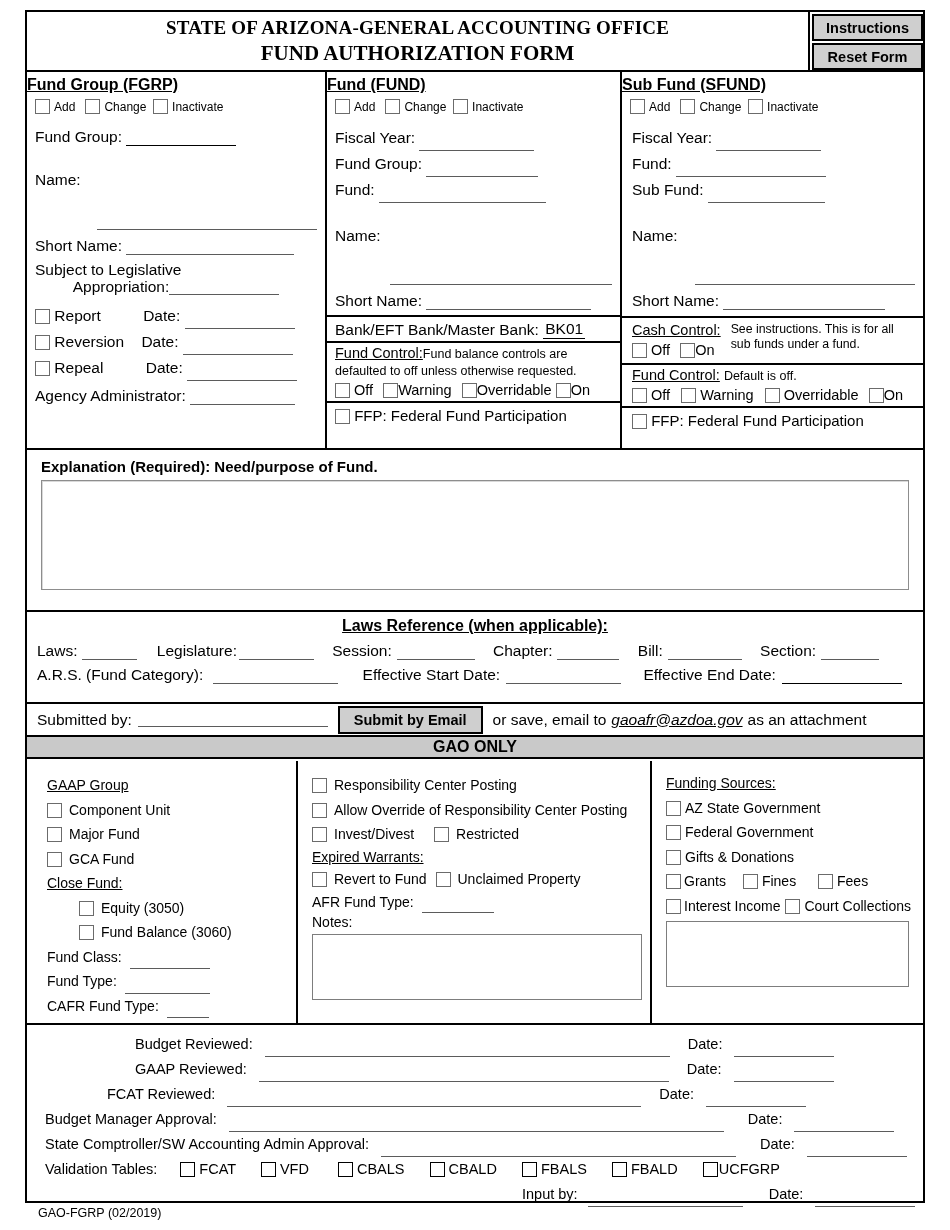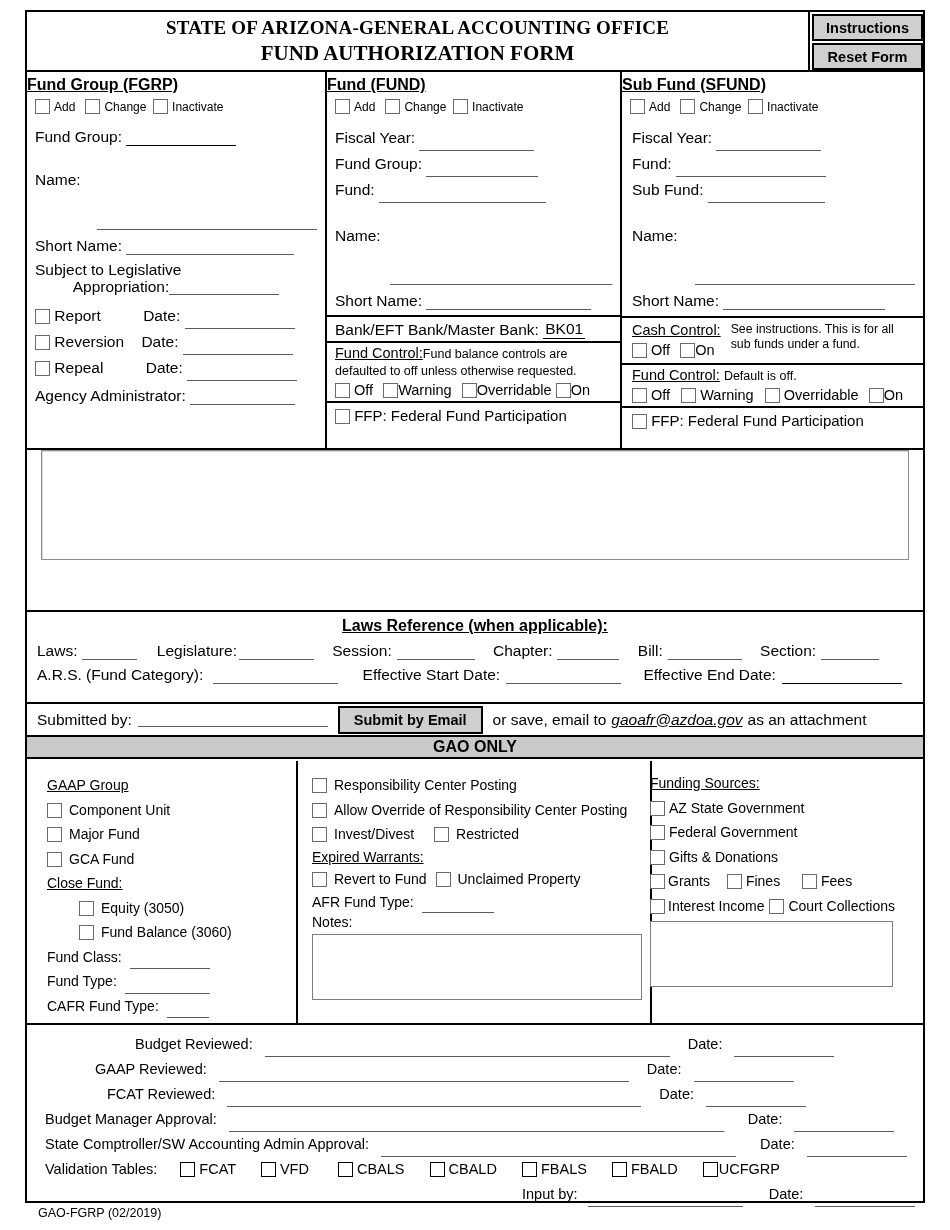--- a/index.html
+++ b/index.html
@@ -72,21 +72,21 @@
 
   
   #gaobar{left:27px;top:735px;width:896px;height:24px;background:#c9c9c9;
           border-top:2px solid #000;border-bottom:2px solid #000;box-sizing:border-box;
           display:flex;align-items:center;justify-content:center;font-weight:bold;font-size:16px;}
 
   
   .gcol{position:absolute;top:761px;height:262px;box-sizing:border-box;font-size:14px;}
   #gA{left:27px;width:271px;border-right:2px solid #000;padding:12px 0 0 20px;}
   #gB{left:298px;width:354px;border-right:2px solid #000;padding:12px 0 0 14px;}
-  #gC{left:636px;width:271px;padding:10px 0 0 14px;}
+  #gC{left:652px;width:271px;padding:10px 0 0 14px;}
   .gline{line-height:24.5px;white-space:nowrap;}
   .gline .cb{margin-right:7px;}
   .gbox{border:1px solid #7d7d7d;background:#fff;box-sizing:border-box;}
 
   
   #appr{left:27px;top:1023px;width:896px;height:133px;border-top:2px solid #000;box-sizing:border-box;
         font-size:14.5px;padding-top:7px;}
   .aline{white-space:nowrap;line-height:25px;}
 
   
@@ -287,20 +287,21 @@
         <span class="cb" style="margin-left:6px"></span><span>On</span>
       </div>
     </div>
 
     <div class="sep" style="padding:4px 8px 0 10px;font-size:15px;">
       <span class="cb"></span>&nbsp;<span>FFP: Federal Fund Participation</span>
     </div>
   </div>
 
   <div class="band" id="explain" style="top:448px;height:162px;">
+    <div class="lbl">Explanation (Required): Need/purpose of Fund.</div>
     <div id="expbox"></div>
   </div>
 
   <div class="band" id="laws" style="top:610px;height:92px;">
     <div class="hd"><span>Laws Reference (when applicable):</span></div>
     <div class="lawline" style="padding-top:7px">
       <span>Laws:</span><span class="u" style="width:55px;margin:0 4px"></span>
       <span style="margin-left:12px">Legislature:</span><span class="u" style="width:75px;margin-left:2px"></span>
       <span style="margin-left:14px">Session:</span><span class="u" style="width:78px;margin-left:5px"></span>
       <span style="margin-left:14px">Chapter:</span><span class="u" style="width:62px;margin-left:5px"></span>
@@ -372,21 +373,21 @@
     <div class="gbox" style="width:243px;height:66px;margin-top:3px;"></div>
   </div>
 
   <div class="band" id="appr" style="top:1023px;height:133px;">
     <div class="aline" style="padding-left:108px">
       <span>Budget Reviewed:</span>
       <span class="u" style="width:405px;margin-left:8px"></span>
       <span style="margin-left:14px">Date:</span>
       <span class="u" style="width:100px;margin-left:8px"></span>
     </div>
-    <div class="aline" style="padding-left:68px">
+    <div class="aline" style="padding-left:108px">
       <span>GAAP Reviewed:</span>
       <span class="u" style="width:410px;margin-left:8px"></span>
       <span style="margin-left:14px">Date:</span>
       <span class="u" style="width:100px;margin-left:8px"></span>
     </div>
     <div class="aline" style="padding-left:80px">
       <span>FCAT Reviewed:</span>
       <span class="u" style="width:414px;margin-left:8px"></span>
       <span style="margin-left:14px">Date:</span>
       <span class="u" style="width:100px;margin-left:8px"></span>

